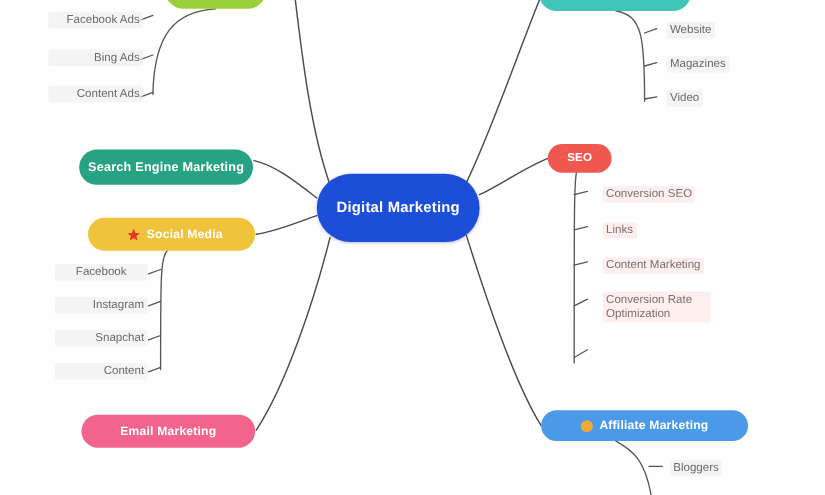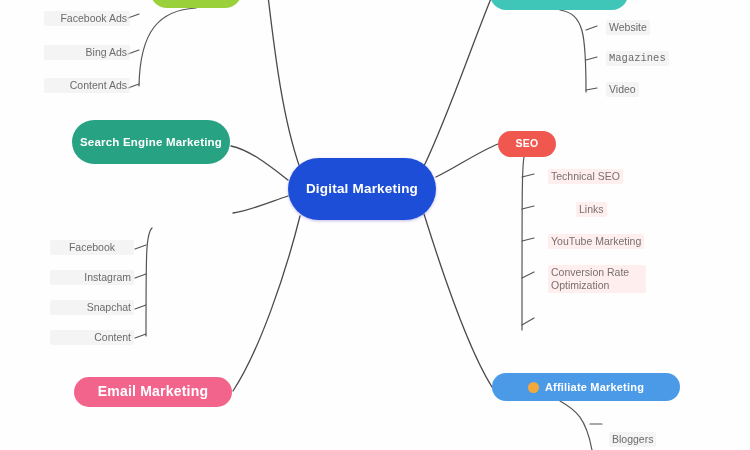--- a/index.html
+++ b/index.html
@@ -46,44 +46,44 @@
     top: 158px;
     width: 148px;
     height: 62px;
     background: #1d4ed8;
     font-size: 13.5px;
     box-shadow: 0 1px 3px rgba(90,60,200,0.35);
   }
 
   .n-sem {
     left: 72px;
-    top: 120px;
+    top: 136px;
     width: 158px;
-    height: 44px;
+    height: 32px;
     background: #27a383;
     font-size: 11.5px;
     justify-content: center;
   }
   .n-social {
     left: 80px;
     top: 198px;
     width: 152px;
     height: 30px;
     background: #f0c33c;
     font-size: 11px;
     justify-content: center;
     padding-left: 6px;
   }
   .n-email {
     left: 74px;
     top: 377px;
     width: 158px;
     height: 30px;
     background: #f2648c;
-    font-size: 14px;
+    font-size: 11px;
   }
   .n-display {
     left: 490px;
     top: -22px;
     width: 138px;
     height: 32px;
     background: #3fc6b8;
     font-size: 11px;
     align-items: flex-end;
   }
@@ -207,47 +207,55 @@
   </div>
 
   <div class="node central">
     <span class="node-label">Digital Marketing</span>
   </div>
 
   <div class="node n-sem">
     <span class="node-label">Search Engine Marketing</span>
   </div>
 
+  <div class="node n-social">
+    <span class="star-icon">
+      <svg viewBox="0 0 24 24" width="13" height="13">
+        <path d="M12 1.8 L15 9 L22.6 9.3 L16.6 14 L18.6 21.4 L12 17.1 L5.4 21.4 L7.4 14 L1.4 9.3 L9 9 Z" fill="#e8332a"></path>
+      </svg>
+    </span>
+    <span class="node-label">Social Media</span>
+  </div>
 
   <div class="node n-email">
     <span class="node-label">Email Marketing</span>
   </div>
 
   <div class="node n-affiliate">
     <span class="dot-icon"></span>
     <span class="node-label">Affiliate Marketing</span>
   </div>
 
   <div class="node n-seo">
     <span class="node-label">SEO</span>
   </div>
 
   <div class="leaf right-align" style="left:44px; top:11px; width:80px;">Facebook Ads</div>
   <div class="leaf right-align" style="left:44px; top:45px; width:80px;">Bing Ads</div>
   <div class="leaf right-align" style="left:44px; top:78px; width:80px;">Content Ads</div>
 
   <div class="leaf" style="left:606px; top:20px;">Website</div>
-  <div class="leaf" style="left:606px; top:51px;font-family:Liberation Mono, monospace;">Magazines</div>
+  <div class="leaf" style="left:606px; top:51px;">Magazines</div>
   <div class="leaf" style="left:606px; top:82px;">Video</div>
 
   <div class="leaf right-align" style="left:50px; top:240px; width:78px;text-align:center;">Facebook</div>
   <div class="leaf right-align" style="left:50px; top:270px; width:78px;">Instagram</div>
   <div class="leaf right-align" style="left:50px; top:300px; width:78px;">Snapchat</div>
   <div class="leaf right-align" style="left:50px; top:330px; width:78px;">Content</div>
 
-  <div class="leaf pinkbg" style="left:548px; top:169px;">Technical SEO</div>
-  <div class="leaf pinkbg" style="left:576px; top:202px;">Links</div>
-  <div class="leaf pinkbg" style="left:548px; top:234px;">YouTube Marketing</div>
+  <div class="leaf pinkbg" style="left:548px; top:169px;">Conversion SEO</div>
+  <div class="leaf pinkbg" style="left:548px; top:202px;">Links</div>
+  <div class="leaf pinkbg" style="left:548px; top:234px;">Content Marketing</div>
   <div class="leaf pinkbg wrap" style="left:548px; top:265px;">Conversion Rate Optimization</div>
 
-  <div class="leaf" style="left:609px; top:432px;">Bloggers</div>
+  <div class="leaf" style="left:609px; top:418px;">Bloggers</div>
 
 </div>
 
 </body></html>

